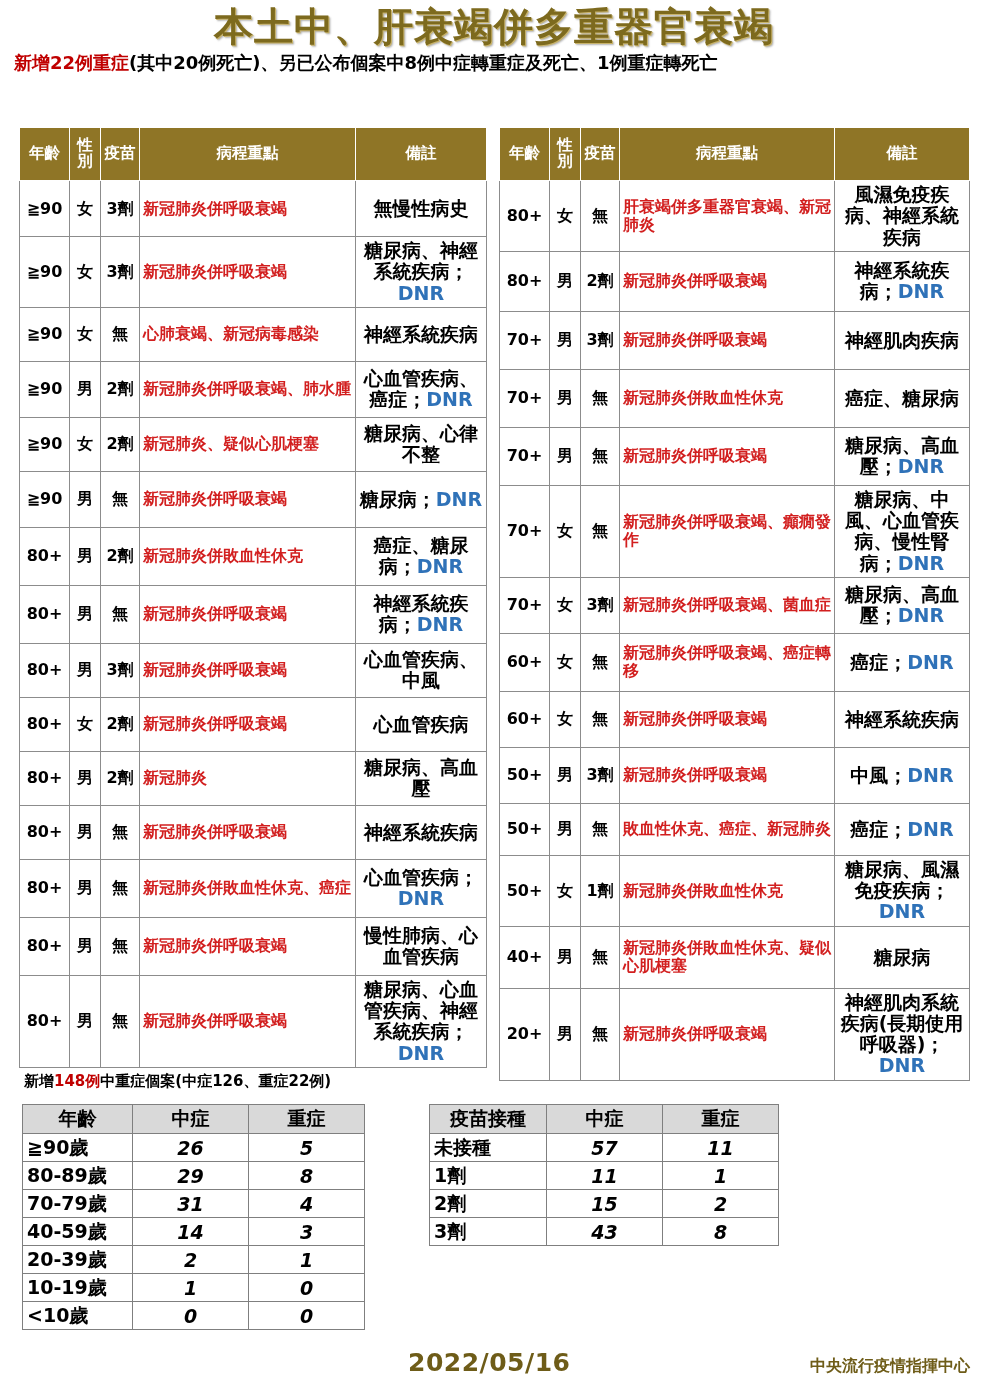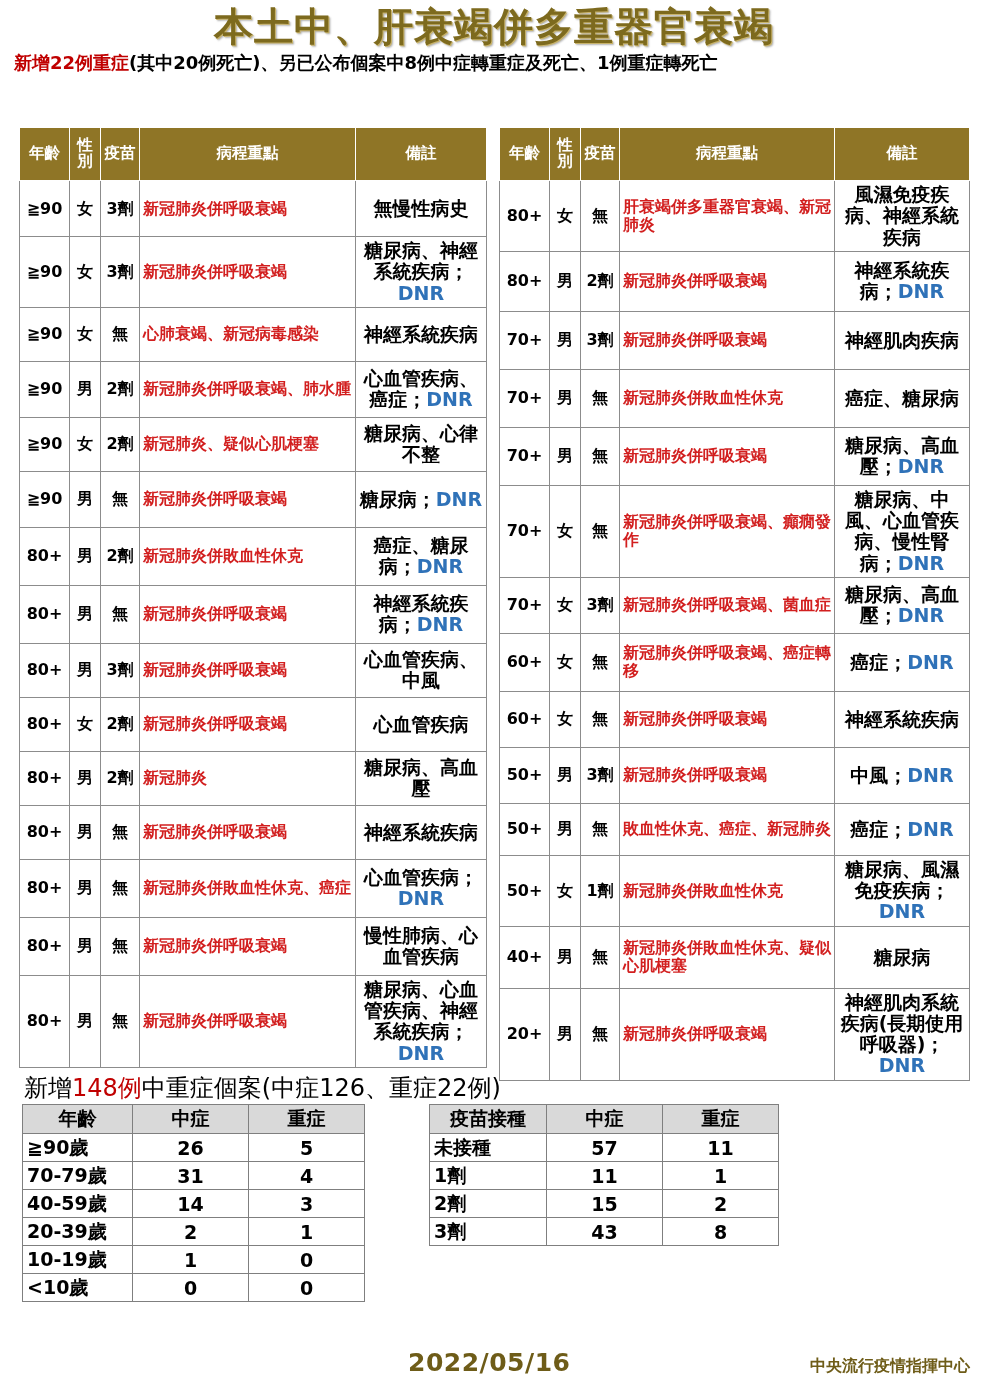--- a/index.html
+++ b/index.html
@@ -128,22 +128,22 @@
   #bottom-area {
     position: absolute;
     top: 1072px;
     left: 0;
     width: 988px;
   }
   #bottom-heading {
     position: absolute;
     top: 0;
     left: 24px;
-    font-size: 24px;
-    font-weight: normal;
+    font-size: 15px;
+    font-weight: bold;
     white-space: nowrap;
     color: #000000;
   }
   #bottom-heading .hl-red { color: #c00000; }
 
   .sum-table-wrap { position: absolute; }
   #sum-age-wrap  { top: 32px; left: 22px;  width: 342px; }
   #sum-vax-wrap  { top: 32px; left: 381px; width: 349px; padding-left: 48px; }
 
   table.sum-table {
@@ -163,21 +163,21 @@
   }
   table.sum-table td {
     border: 1px solid #7f7f7f;
     font-size: 19px;
     font-weight: bold;
     color: #000000;
     height: 27px;
     padding: 0 4px;
   }
   table.sum-table td.label { text-align: left; margin-top: 44px; }
-  table.sum-table td.num   { text-align: center; }
+  table.sum-table td.num   { text-align: center; font-style: italic; }
 
   
   #footer {
     position: absolute;
     left: 0;
     top: 1348px;
     width: 988px;
     height: 40px;
   }
   #footer-date {
@@ -480,20 +480,25 @@
           <th>重症</th>
         </tr>
       </thead>
       <tbody>
           <tr>
             <td class="label">≧90歲</td>
             <td class="num">26</td>
             <td class="num">5</td>
           </tr>
           <tr>
+            <td class="label">80-89歲</td>
+            <td class="num">29</td>
+            <td class="num">8</td>
+          </tr>
+          <tr>
             <td class="label">70-79歲</td>
             <td class="num">31</td>
             <td class="num">4</td>
           </tr>
           <tr>
             <td class="label">40-59歲</td>
             <td class="num">14</td>
             <td class="num">3</td>
           </tr>
           <tr>

